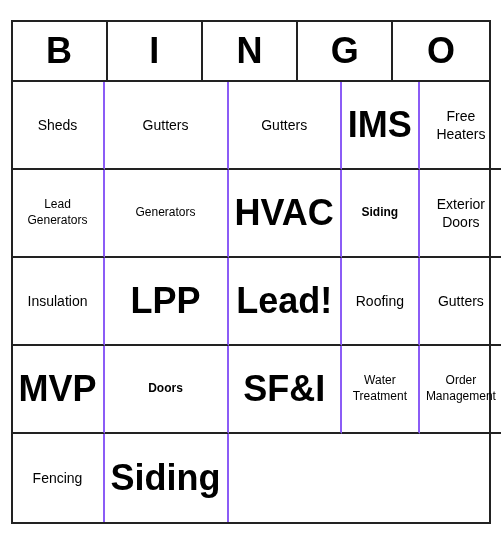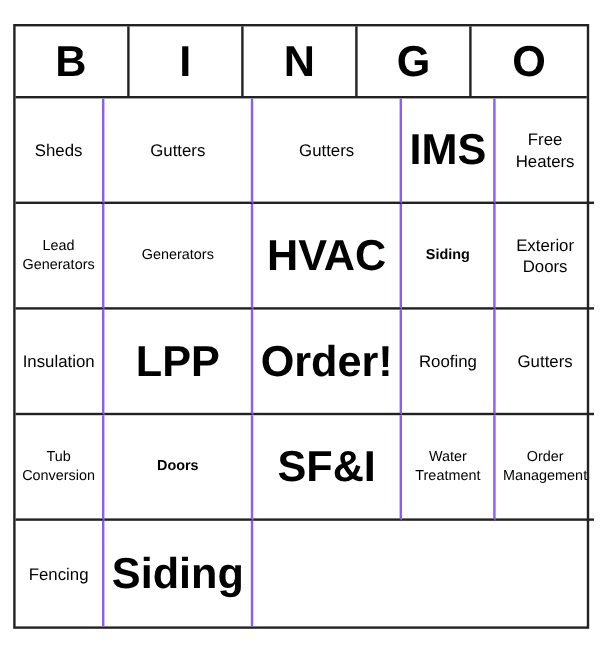--- a/index.html
+++ b/index.html
@@ -87,24 +87,24 @@
       <div class="bingo-cell">Gutters</div>
       <div class="bingo-cell xlarge-text">IMS</div>
       <div class="bingo-cell">Free Heaters</div>
       <div class="bingo-cell small-text">Lead Generators</div>
       <div class="bingo-cell small-text">Generators</div>
       <div class="bingo-cell large-text">HVAC</div>
       <div class="bingo-cell medium-text">Siding</div>
       <div class="bingo-cell">Exterior Doors</div>
       <div class="bingo-cell">Insulation</div>
       <div class="bingo-cell xlarge-text">LPP</div>
-      <div class="bingo-cell large-text">Order!</div>
+      <div class="bingo-cell large-text">Lead!</div>
       <div class="bingo-cell">Roofing</div>
       <div class="bingo-cell">Gutters</div>
-      <div class="bingo-cell small-text">Tub Conversion</div>
+      <div class="bingo-cell xlarge-text">MVP</div>
       <div class="bingo-cell medium-text">Doors</div>
       <div class="bingo-cell xlarge-text">SF&amp;I</div>
       <div class="bingo-cell small-text">Water Treatment</div>
       <div class="bingo-cell small-text">Order Management</div>
       <div class="bingo-cell">Fencing</div>
       <div class="bingo-cell large-text">Siding</div>
     </div>
 </div>
 
 </body></html>

